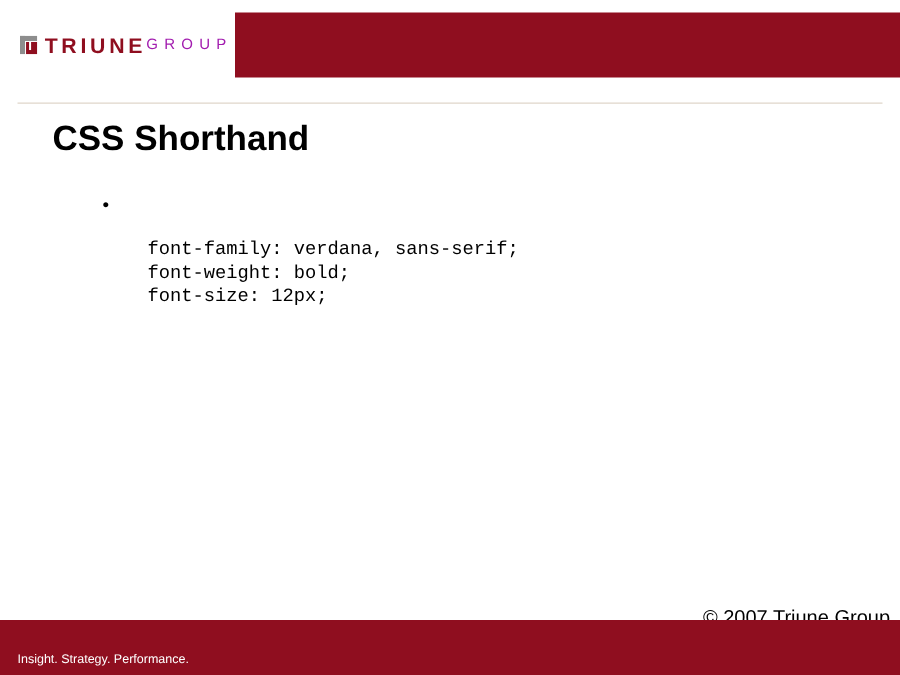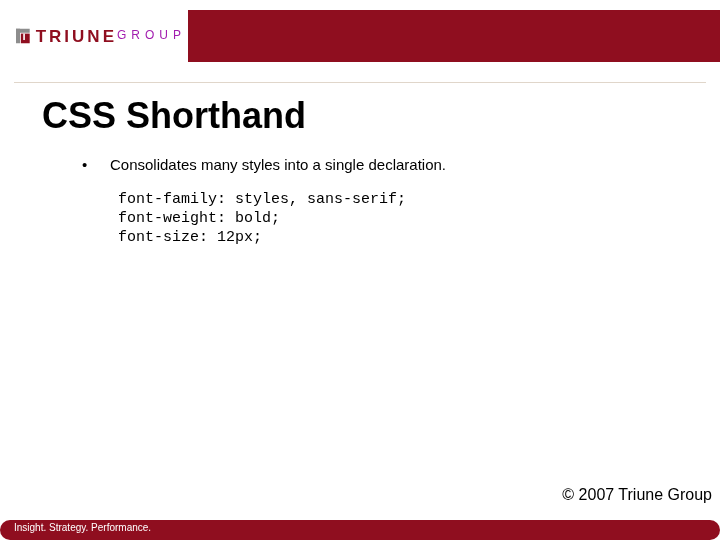--- a/index.html
+++ b/index.html
@@ -67,21 +67,21 @@
     left: 14px;
     right: 14px;
     top: 82px;
     height: 1px;
     background: #e0d6ca;
   }
   .title {
     position: absolute;
     left: 42px;
     top: 95px;
-    font-size: 36px;
+    font-size: 28px;
     font-weight: bold;
     color: #000;
     font-family: Verdana, sans-serif;
   }
   .content {
     position: absolute;
     left: 82px;
     top: 156px;
     right: 40px;
     font-size: 15px;
@@ -125,23 +125,22 @@
     bottom: 36px;
     font-size: 16px;
     color: #000;
     font-family: Arial, sans-serif;
   }
   .footer-bar {
     position: absolute;
     left: 0;
     right: 0;
     bottom: 0;
-    height: 20px;
+    height: 44px;
     background: #8f0e1f;
-    border-radius: 11px;
   }
   .tagline {
     position: absolute;
     left: 14px;
     bottom: 7px;
     color: #fff;
     font-size: 10px;
     font-family: Arial, sans-serif;
   }
 </style>
@@ -164,24 +163,23 @@
   </div>
 </div>
 
 <div class="divider"></div>
 
 <div class="title">CSS Shorthand</div>
 
 <div class="content">
   <div class="bullet-row">
     <span class="bullet">•</span>
-    <span class="bullet-text">Consolidates many styles into a single declaration.</span>
   </div>
 
-  <div class="code-block">font-family: styles, sans-serif;
+  <div class="code-block">font-family: verdana, sans-serif;
 font-weight: bold;
 font-size: 12px;</div>
 
 
 
 </div>
 
 <div class="copyright">© 2007 Triune Group</div>
 
 <div class="footer-bar">

